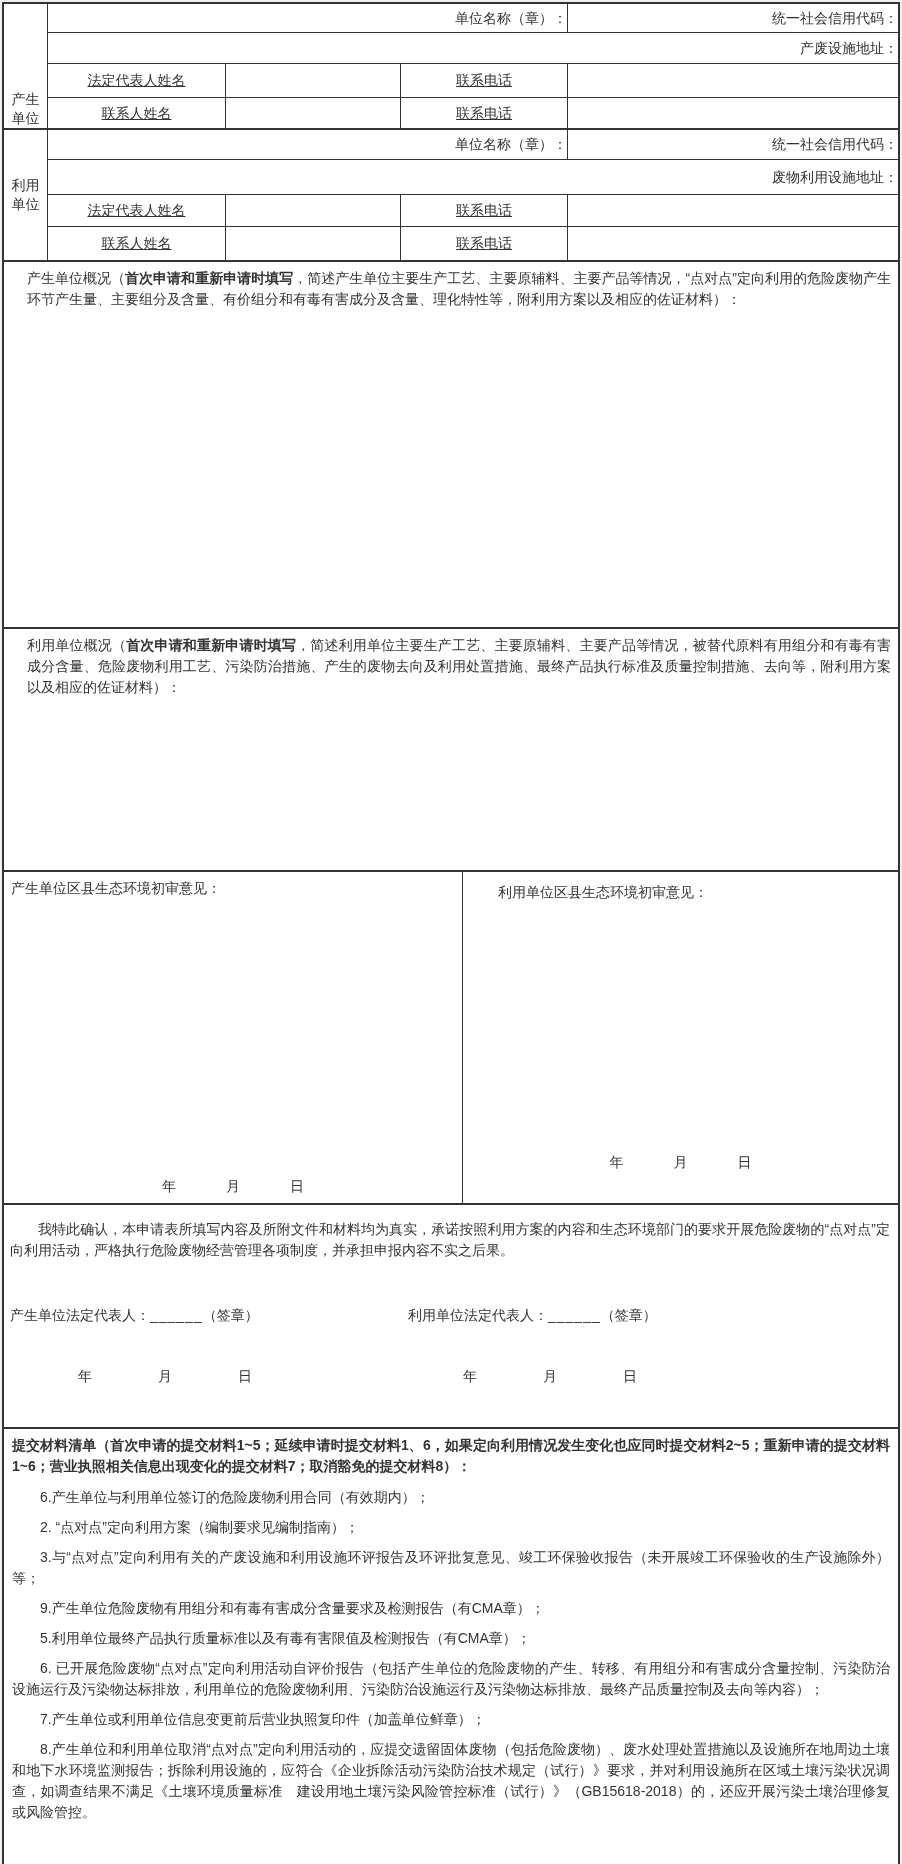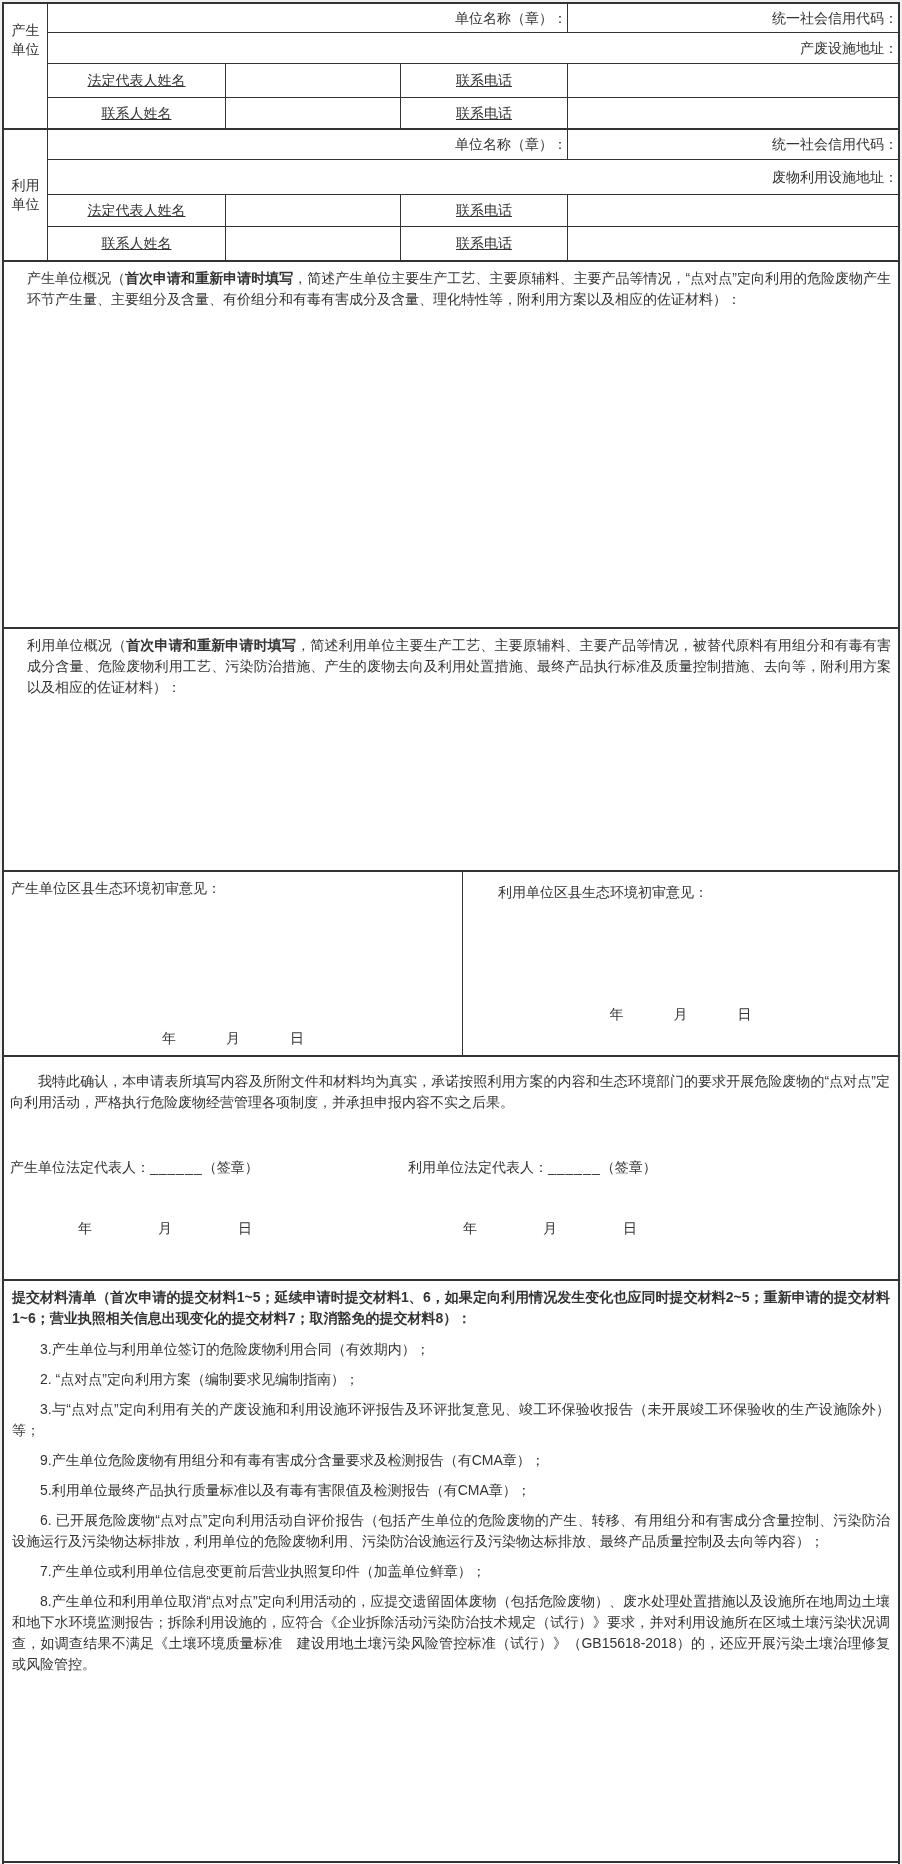--- a/index.html
+++ b/index.html
@@ -37,38 +37,38 @@
   .cell.no-b{border-bottom:none;}
   .cell.thick-b{border-bottom-width:2px;}
   .cell.lab-left{padding-left:7px;justify-content:flex-end;}
   .cell.lab-center{justify-content:center;text-align:left;text-decoration:underline;}
   .rowlabel{
     flex-direction:column;
     justify-content:center;
     text-align:center;
     line-height:19px;
   }
-  .rowlabel.top{justify-content:flex-start;padding-top:17px;}
+  .rowlabel.top{justify-content:flex-end;padding-top:17px;}
   
   .section{
     box-sizing:border-box;
     border-bottom:2px solid #333;
     overflow:hidden;
   }
   .overview-producer{height:367px;}
   .overview-user{height:243px;}
   .overview-text{
     margin:0;
     padding:6px 7px 0 23px;
     line-height:21px;
     text-align:justify;
   }
   .overview-text b{font-weight:bold;}
   
-  .review-row{height:185px;display:flex;}
+  .review-row{height:333px;display:flex;}
   .review-cell{
     box-sizing:border-box;
     display:flex;
     flex-direction:column;
     justify-content:space-between;
     overflow:hidden;
   }
   .review-cell.left{width:459px;border-right:1px solid #333;}
   .review-cell.right{flex:1;}
   .review-label{padding:6px 7px 0 7px;line-height:20px;}
@@ -223,21 +223,21 @@
           <span>年</span>
           <span>月</span>
           <span>日</span>
         </div>
       </div>
     </div>
   </div>
 
   <div class="section materials">
     <p class="mat-header">提交材料清单（首次申请的提交材料1~5；延续申请时提交材料1、6，如果定向利用情况发生变化也应同时提交材料2~5；重新申请的提交材料1~6；营业执照相关信息出现变化的提交材料7；取消豁免的提交材料8）：</p>
-    <p class="mat-item">3.产生单位与利用单位签订的危险废物利用合同（有效期内）；</p>
+    <p class="mat-item">6.产生单位与利用单位签订的危险废物利用合同（有效期内）；</p>
     <p class="mat-item">2. “点对点”定向利用方案（编制要求见编制指南）；</p>
     <p class="mat-item">3.与“点对点”定向利用有关的产废设施和利用设施环评报告及环评批复意见、竣工环保验收报告（未开展竣工环保验收的生产设施除外）等；</p>
     <p class="mat-item">9.产生单位危险废物有用组分和有毒有害成分含量要求及检测报告（有CMA章）；</p>
     <p class="mat-item">5.利用单位最终产品执行质量标准以及有毒有害限值及检测报告（有CMA章）；</p>
     <p class="mat-item">6. 已开展危险废物“点对点”定向利用活动自评价报告（包括产生单位的危险废物的产生、转移、有用组分和有害成分含量控制、污染防治设施运行及污染物达标排放，利用单位的危险废物利用、污染防治设施运行及污染物达标排放、最终产品质量控制及去向等内容）；</p>
     <p class="mat-item">7.产生单位或利用单位信息变更前后营业执照复印件（加盖单位鲜章）；</p>
     <p class="mat-item">8.产生单位和利用单位取消“点对点”定向利用活动的，应提交遗留固体废物（包括危险废物）、废水处理处置措施以及设施所在地周边土壤和地下水环境监测报告；拆除利用设施的，应符合《企业拆除活动污染防治技术规定（试行）》要求，并对利用设施所在区域土壤污染状况调查，如调查结果不满足《土壤环境质量标准　建设用地土壤污染风险管控标准（试行）》（GB15618-2018）的，还应开展污染土壤治理修复或风险管控。</p>
   </div>
 
   <div class="section empty-row"></div>

